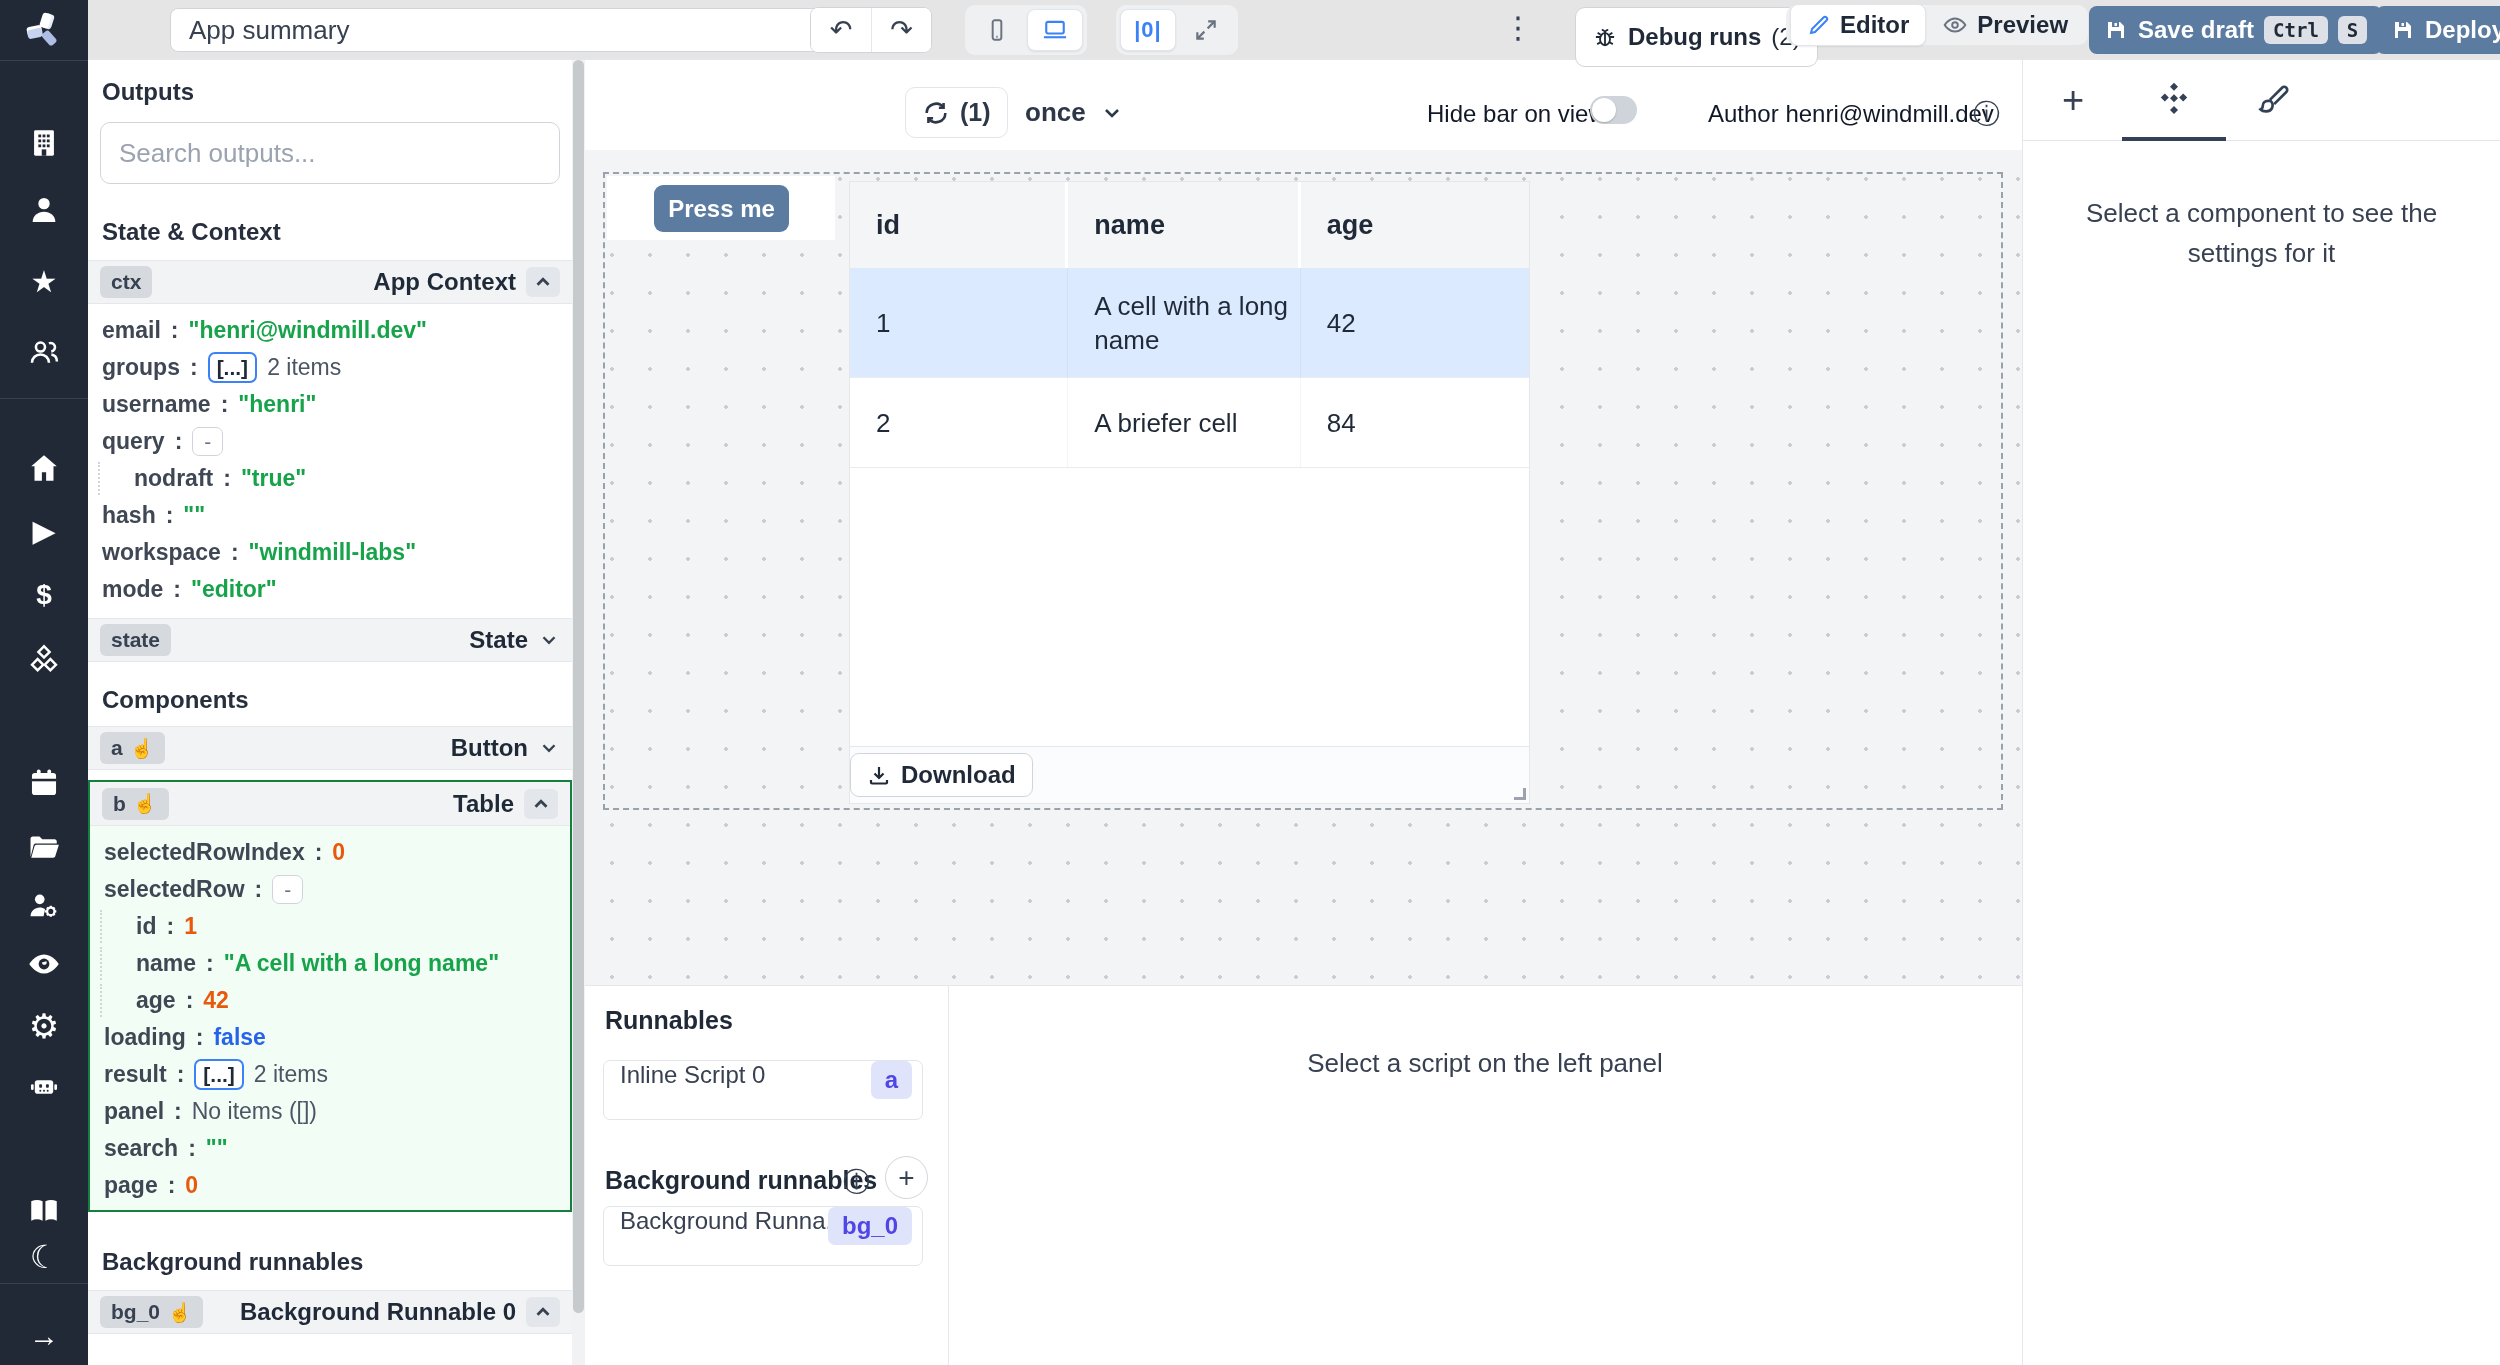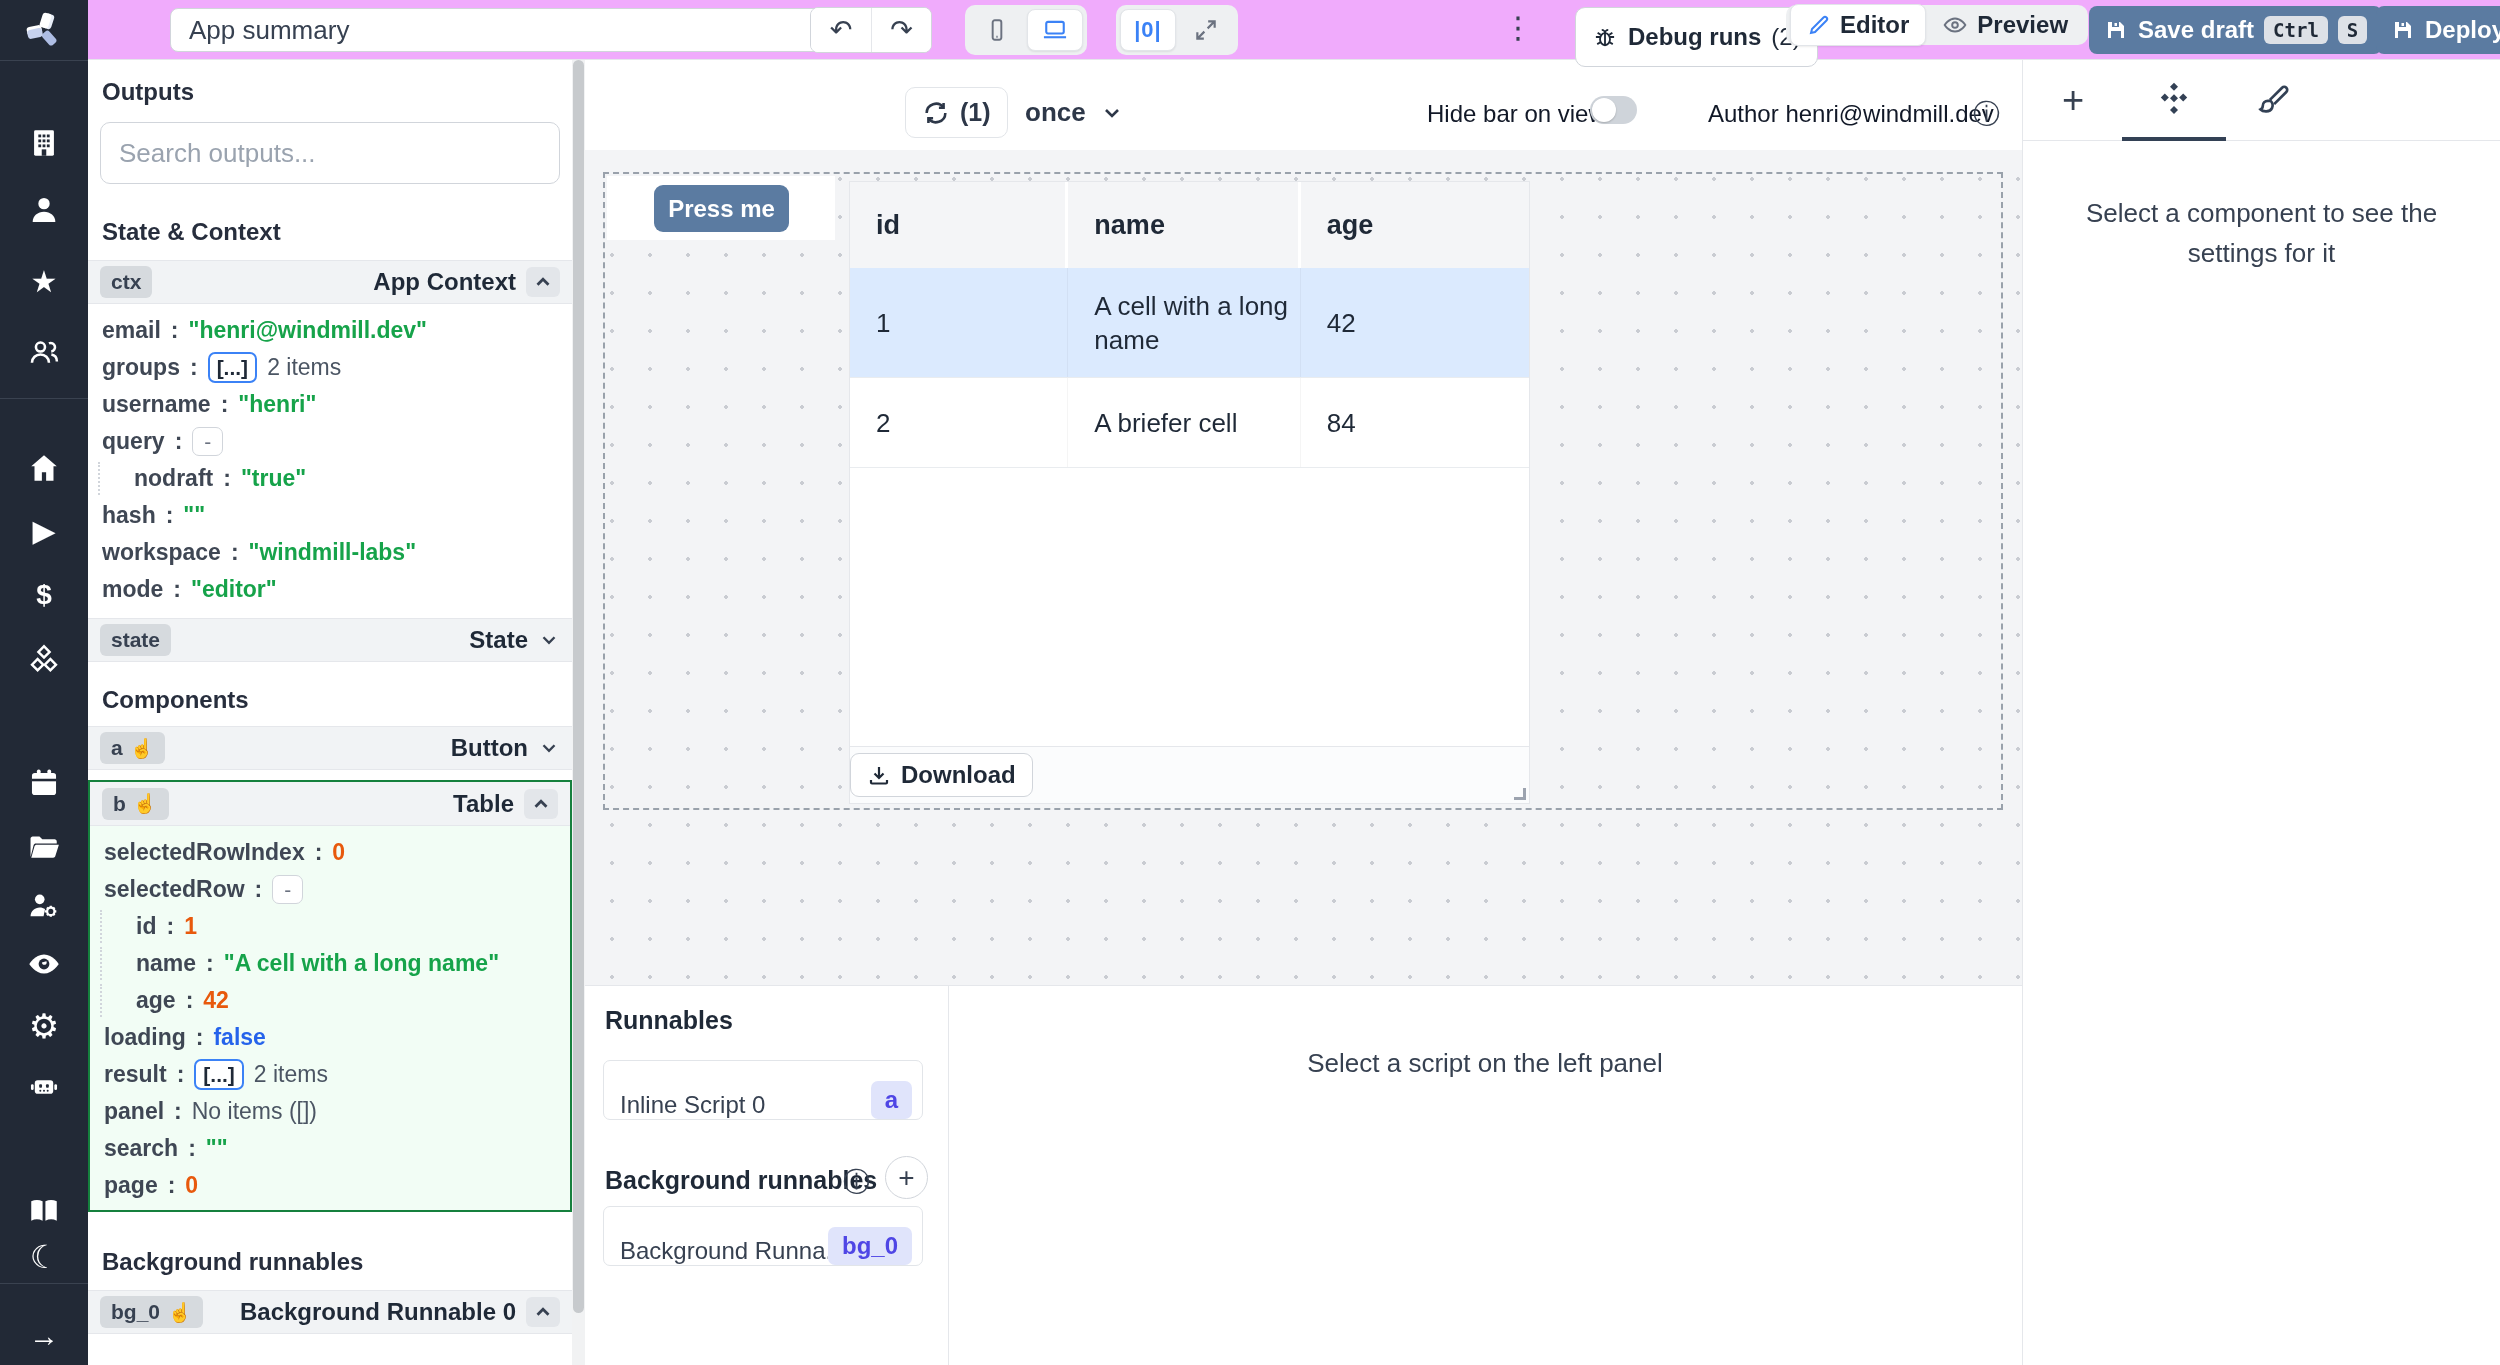--- a/index.html
+++ b/index.html
@@ -8,21 +8,21 @@
          font-family:"Liberation Sans", sans-serif; color:#1f2937; background:#fff; }
 
   
   .rail { position:absolute; left:0; top:0; width:88px; height:1365px; background:#222936; z-index:5; }
   .rail .ri { position:absolute; left:50%; transform:translateX(-50%); width:40px; height:40px;
               display:flex; align-items:center; justify-content:center; color:#fff; cursor:pointer; }
   .rail .glyph { font-size:30px; color:#fff; line-height:1; }
   .rail .divider { position:absolute; left:0; width:88px; border-top:1px solid #3a4250; }
 
   
-  .topbar { position:absolute; left:88px; top:0; width:2412px; height:60px; background:#f0abfc;
+  .topbar { position:absolute; left:88px; top:0; width:2412px; height:60px; background:#e5e5e5;
             border-bottom:1px solid #e5e7eb; z-index:4; }
   .summary-input { position:absolute; left:82px; top:8px; width:690px; height:44px;
             border:1px solid #d1d5db; border-radius:8px; padding:0 18px; font-size:26px; color:#374151;
             font-family:"Liberation Sans", sans-serif; outline:none; background:#fff; }
   .ur-group { position:absolute; left:722px; top:7px; height:46px; display:flex; border:1px solid #d1d5db;
               border-radius:8px; overflow:hidden; background:#fff; }
   .ur-btn { width:60px; height:100%; display:flex; align-items:center; justify-content:center;
             font-size:27px; color:#374151; background:#fff; border:none; cursor:pointer; }
   .ur-btn + .ur-btn { border-left:1px solid #e5e7eb; }
   .seg2 { position:absolute; top:5px; height:50px; background:#eef0f2; border-radius:10px;
@@ -127,21 +127,21 @@
   .t-fill { flex:1; }
   .t-foot { height:57px; border-top:1px solid #e5e7eb; background:#fbfcfd; display:flex;
             align-items:center; justify-content:flex-start; padding-right:22px; }
   .dl-btn { display:inline-flex; align-items:center; gap:10px; height:44px; padding:0 16px; background:#fff;
             border:1px solid #d1d5db; border-radius:9px; font-size:24px; font-weight:700; color:#1f2937; cursor:pointer; }
 
   .bottom-panel { position:absolute; left:0; top:925px; width:1437px; height:380px; background:#fff;
                   border-top:1px solid #e5e7eb; }
   .bp-title { position:absolute; left:20px; font-size:25px; font-weight:700; color:#1f2937; }
   .run-card { position:absolute; left:18px; width:320px; height:60px; border:1px solid #e2e5e9; border-radius:7px;
-              display:flex; align-items:flex-end; padding:0 10px 0 16px; cursor:pointer; background:#fff; }
+              display:flex; align-items:flex-start; padding:0 10px 0 16px; cursor:pointer; background:#fff; }
   .run-card .rlabel { font-size:24px; color:#374151; flex:1; white-space:nowrap; overflow:hidden; }
   .badge { background:#e0e4fb; color:#4f46e5; font-weight:700; font-size:24px; border-radius:7px; padding:5px 14px; }
   .bg-info { position:absolute; left:258px; top:178px; font-size:27px; color:#374151; }
   .plus-circle { position:absolute; left:300px; top:170px; width:43px; height:43px; border:1px solid #d1d5db;
                  border-radius:50%; background:#fff; display:flex; align-items:center; justify-content:center;
                  font-size:28px; color:#374151; cursor:pointer; }
   .bp-divider { position:absolute; left:363px; top:0; bottom:0; border-left:1px solid #e5e7eb; }
   .bp-msg { position:absolute; left:363px; right:0; top:62px; text-align:center; font-size:26px; color:#374151; }
 
   

